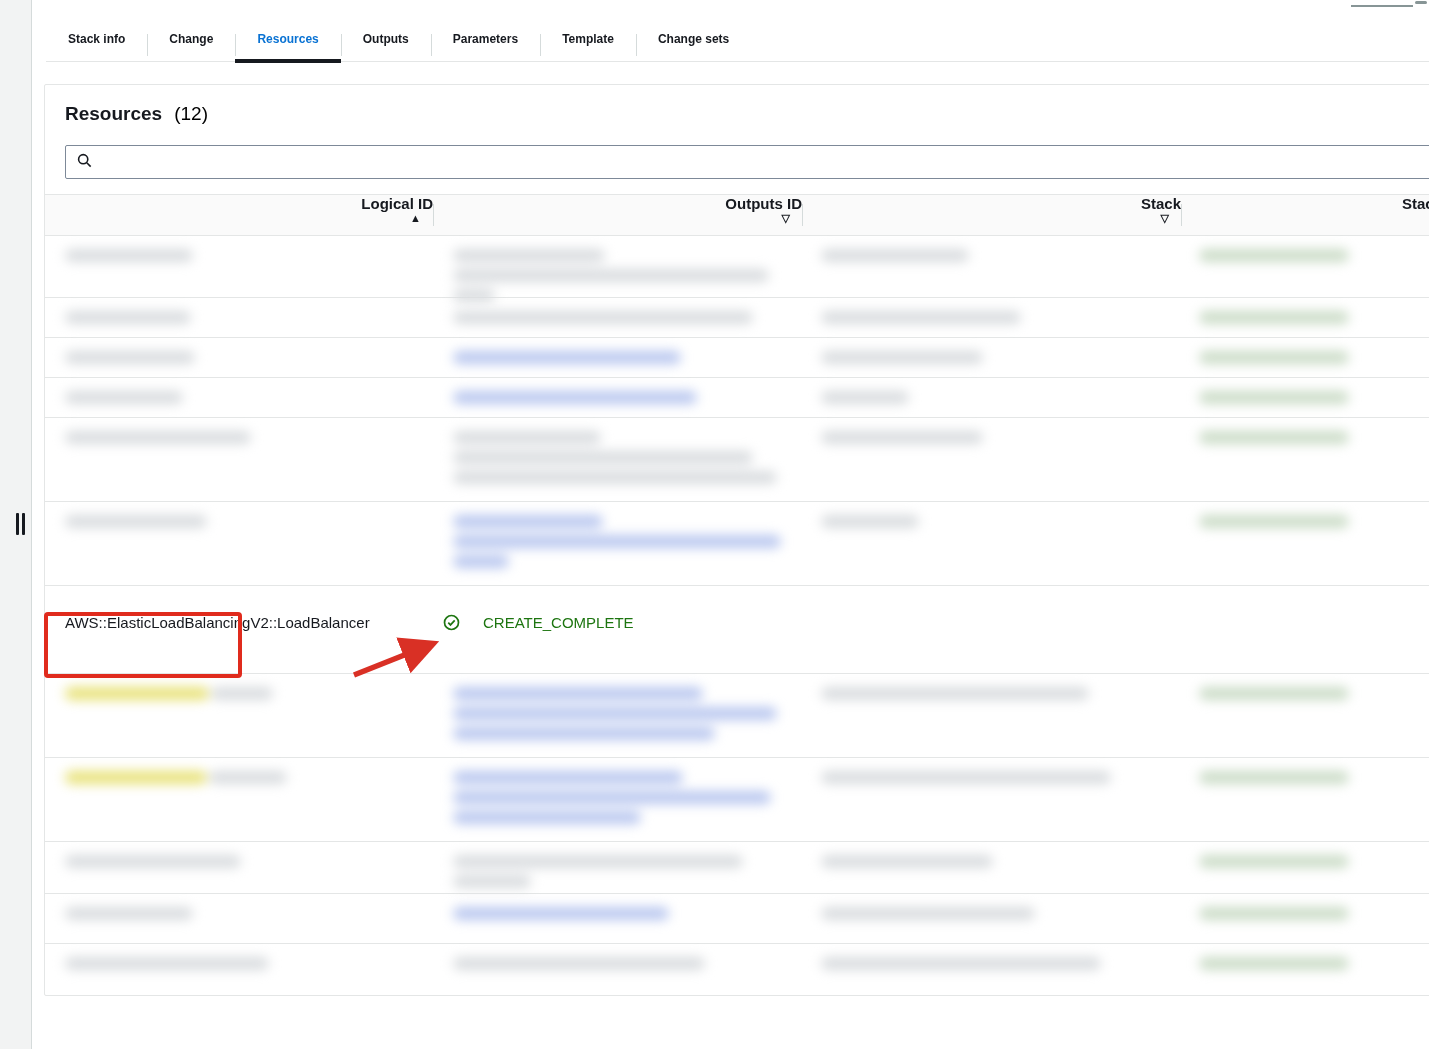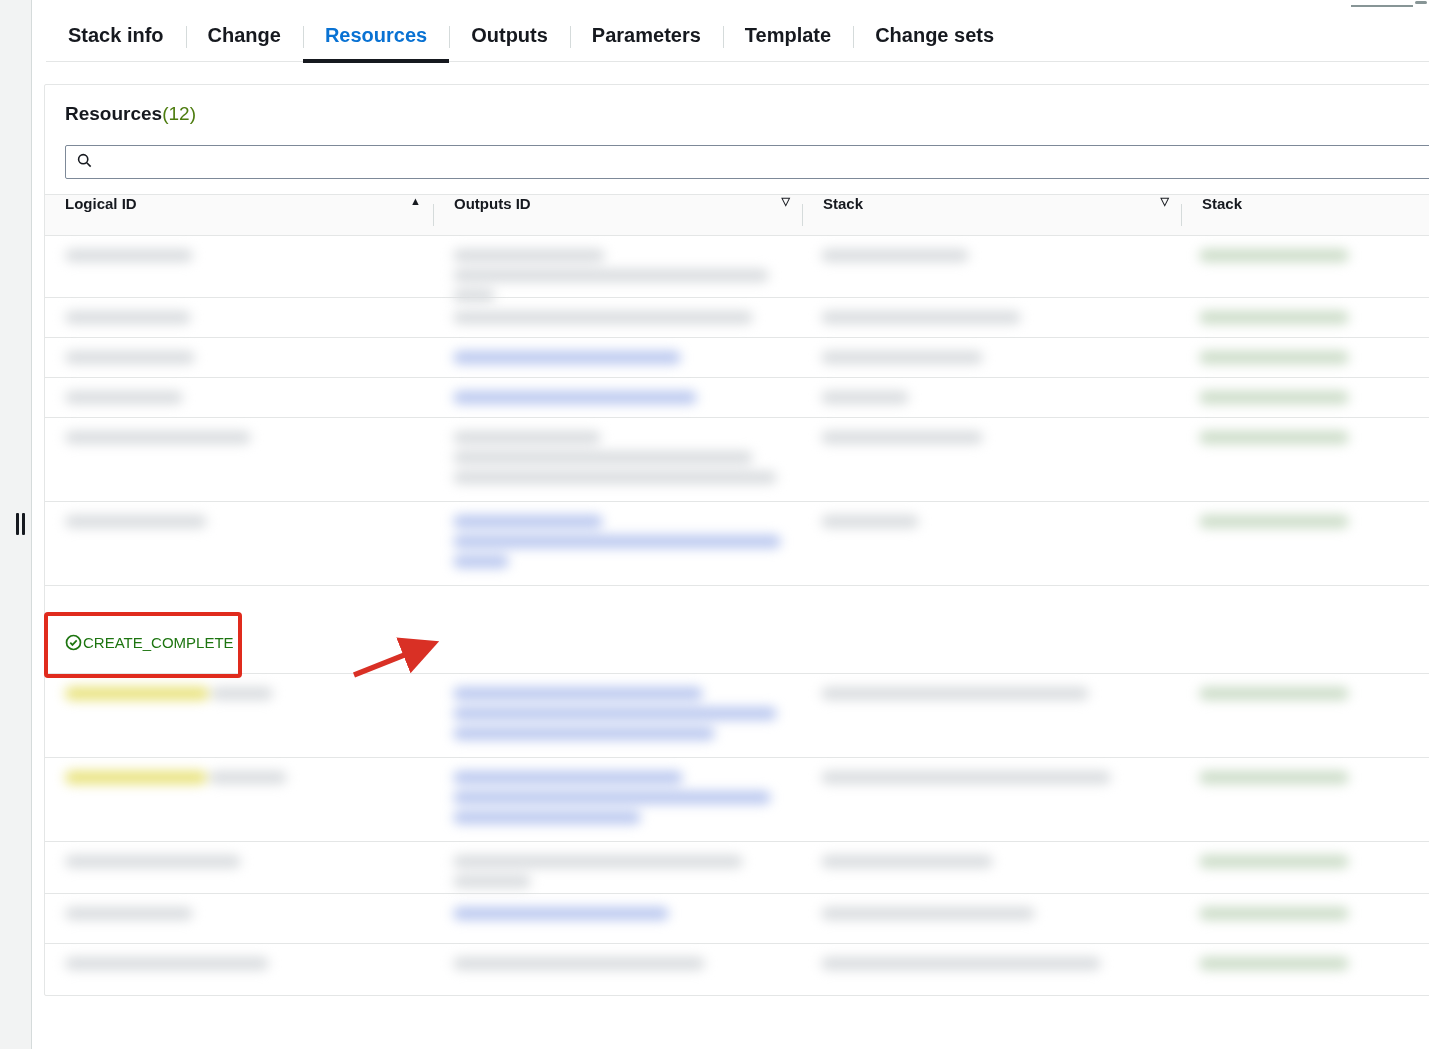--- a/index.html
+++ b/index.html
@@ -42,21 +42,21 @@
 
   
   .tabs {
     position: relative; height: 62px; margin-left: 13px;
     display: flex; align-items: flex-end;
     border-bottom: 1px solid #e4e6e6;
   }
   .tab {
     position: relative;
     padding: 0 22px 16px 22px;
-    font-size: 20px; font-weight: bold; color: #16191f;
+    font-size: 12px; font-weight: bold; color: #16191f;
     cursor: pointer; white-space: nowrap;
     line-height: 1;
   }
   .tab + .tab::before {
     content: ""; position: absolute; left: 0; top: 1px; width: 1px; height: 22px;
     background: #d5dbdb;
   }
   .tab.active { color: #0972d3; }
   .tab.active::after {
     content: ""; position: absolute; left: 0; right: 0; bottom: -2px; height: 4px;
@@ -70,21 +70,21 @@
     background: #ffffff;
     border: 1px solid #e4e6e6;
     border-radius: 2px;
     overflow: hidden;
   }
   .card-header {
     height: 60px; padding: 18px 20px 0 20px;
     display: flex; align-items: flex-start;
   }
   .card-title { font-size: 19px; font-weight: bold; color: #16191f; }
-  .card-count { font-size: 19px; font-weight: normal; color: #4d7c0f; margin-left: 0; }
+  .card-count { font-size: 19px; font-weight: normal; color: #000000; margin-left: 12px; }
 
   .search-wrap { padding: 0 0 0 20px; }
   .search-box {
     position: relative; height: 34px; width: 1398px;
     border: 1px solid #7d8998; border-radius: 2px; background: #fff;
     display: flex; align-items: center;
   }
   .search-icon { margin: 0 9px 0 11px; flex: none; }
   .search-input {
     border: 0; outline: none; background: transparent;
@@ -95,21 +95,21 @@
 
   
   .tbl { width: 100%; margin-top: 15px; }
   .thead {
     display: flex; align-items: center; height: 42px;
     border-top: 1px solid #e4e6e6; border-bottom: 1px solid #e4e6e6;
     background: #fafafa;
   }
   .th {
     position: relative; font-size: 15px; font-weight: bold; color: #16191f;
-    display: flex; align-items: flex-start; height: 100%;
+    display: flex; align-items: flex-end; height: 100%; flex-direction: column;
   }
   .th-label { padding-left: 20px; }
   .sort-ico { margin-left: auto; margin-right: 12px; font-size: 11px; color: #16191f; }
   .th-sep { width: 1px; height: 22px; background: #d5dbdb; flex: none; }
 
   .col-logical { width: 388px; }
   .col-physical { width: 368px; }
   .col-type     { width: 378px; }
   .col-status   { width: 260px; }
 
@@ -139,21 +139,21 @@
   }
   .arrow-svg { position: absolute; left: 340px; top: 625px; pointer-events: none; }
 
   .arn-link { color: #0972d3; text-decoration: underline; cursor: pointer; }
   .redact {
     display: inline-block; background: #d9dcdf; border-radius: 2px;
     vertical-align: middle; height: 13px;
   }
   .ext-ico { display: inline-block; vertical-align: -2px; margin-left: 5px; }
 
-  .status-cell { display: flex; align-items: flex-start; gap: 1px; margin-top: 20px; }
+  .status-cell { display: flex; align-items: flex-start; gap: 23px; }
   .status-text { color: #1d7510; font-size: 15px; }
 </style>
 </head>
 <body>
 
 <div id="root">
 
   <div class="left-gutter">
     <div class="panel-handle">
       <i></i>
@@ -355,20 +355,23 @@
             </div>
           </div>
           <div class="td col-status">
             <div class="blur">
               <div class="blur-line green" style="width:150px"></div>
             </div>
           </div>
         </div>
 
         <div class="trow row-highlight" style="height:88px">
+          <div class="td col-type" style="padding-top:26px">
+            <span>AWS::ElasticLoadBalancingV2::LoadBalancer</span>
+          </div>
           <div class="td col-status" style="padding-top:26px">
             <div class="status-cell">
               <span>
                 <svg width="17" height="17" viewBox="0 0 18 18" fill="none" style="vertical-align:-3px">
                   <circle cx="9" cy="9" r="7.4" stroke="#1d7510" stroke-width="1.8"></circle>
                   <path d="M5.6 9.2l2.3 2.4 4.5-4.8" stroke="#1d7510" stroke-width="1.8" fill="none"></path>
                 </svg>
               </span>
               <span class="status-text">CREATE_COMPLETE</span>
             </div>

